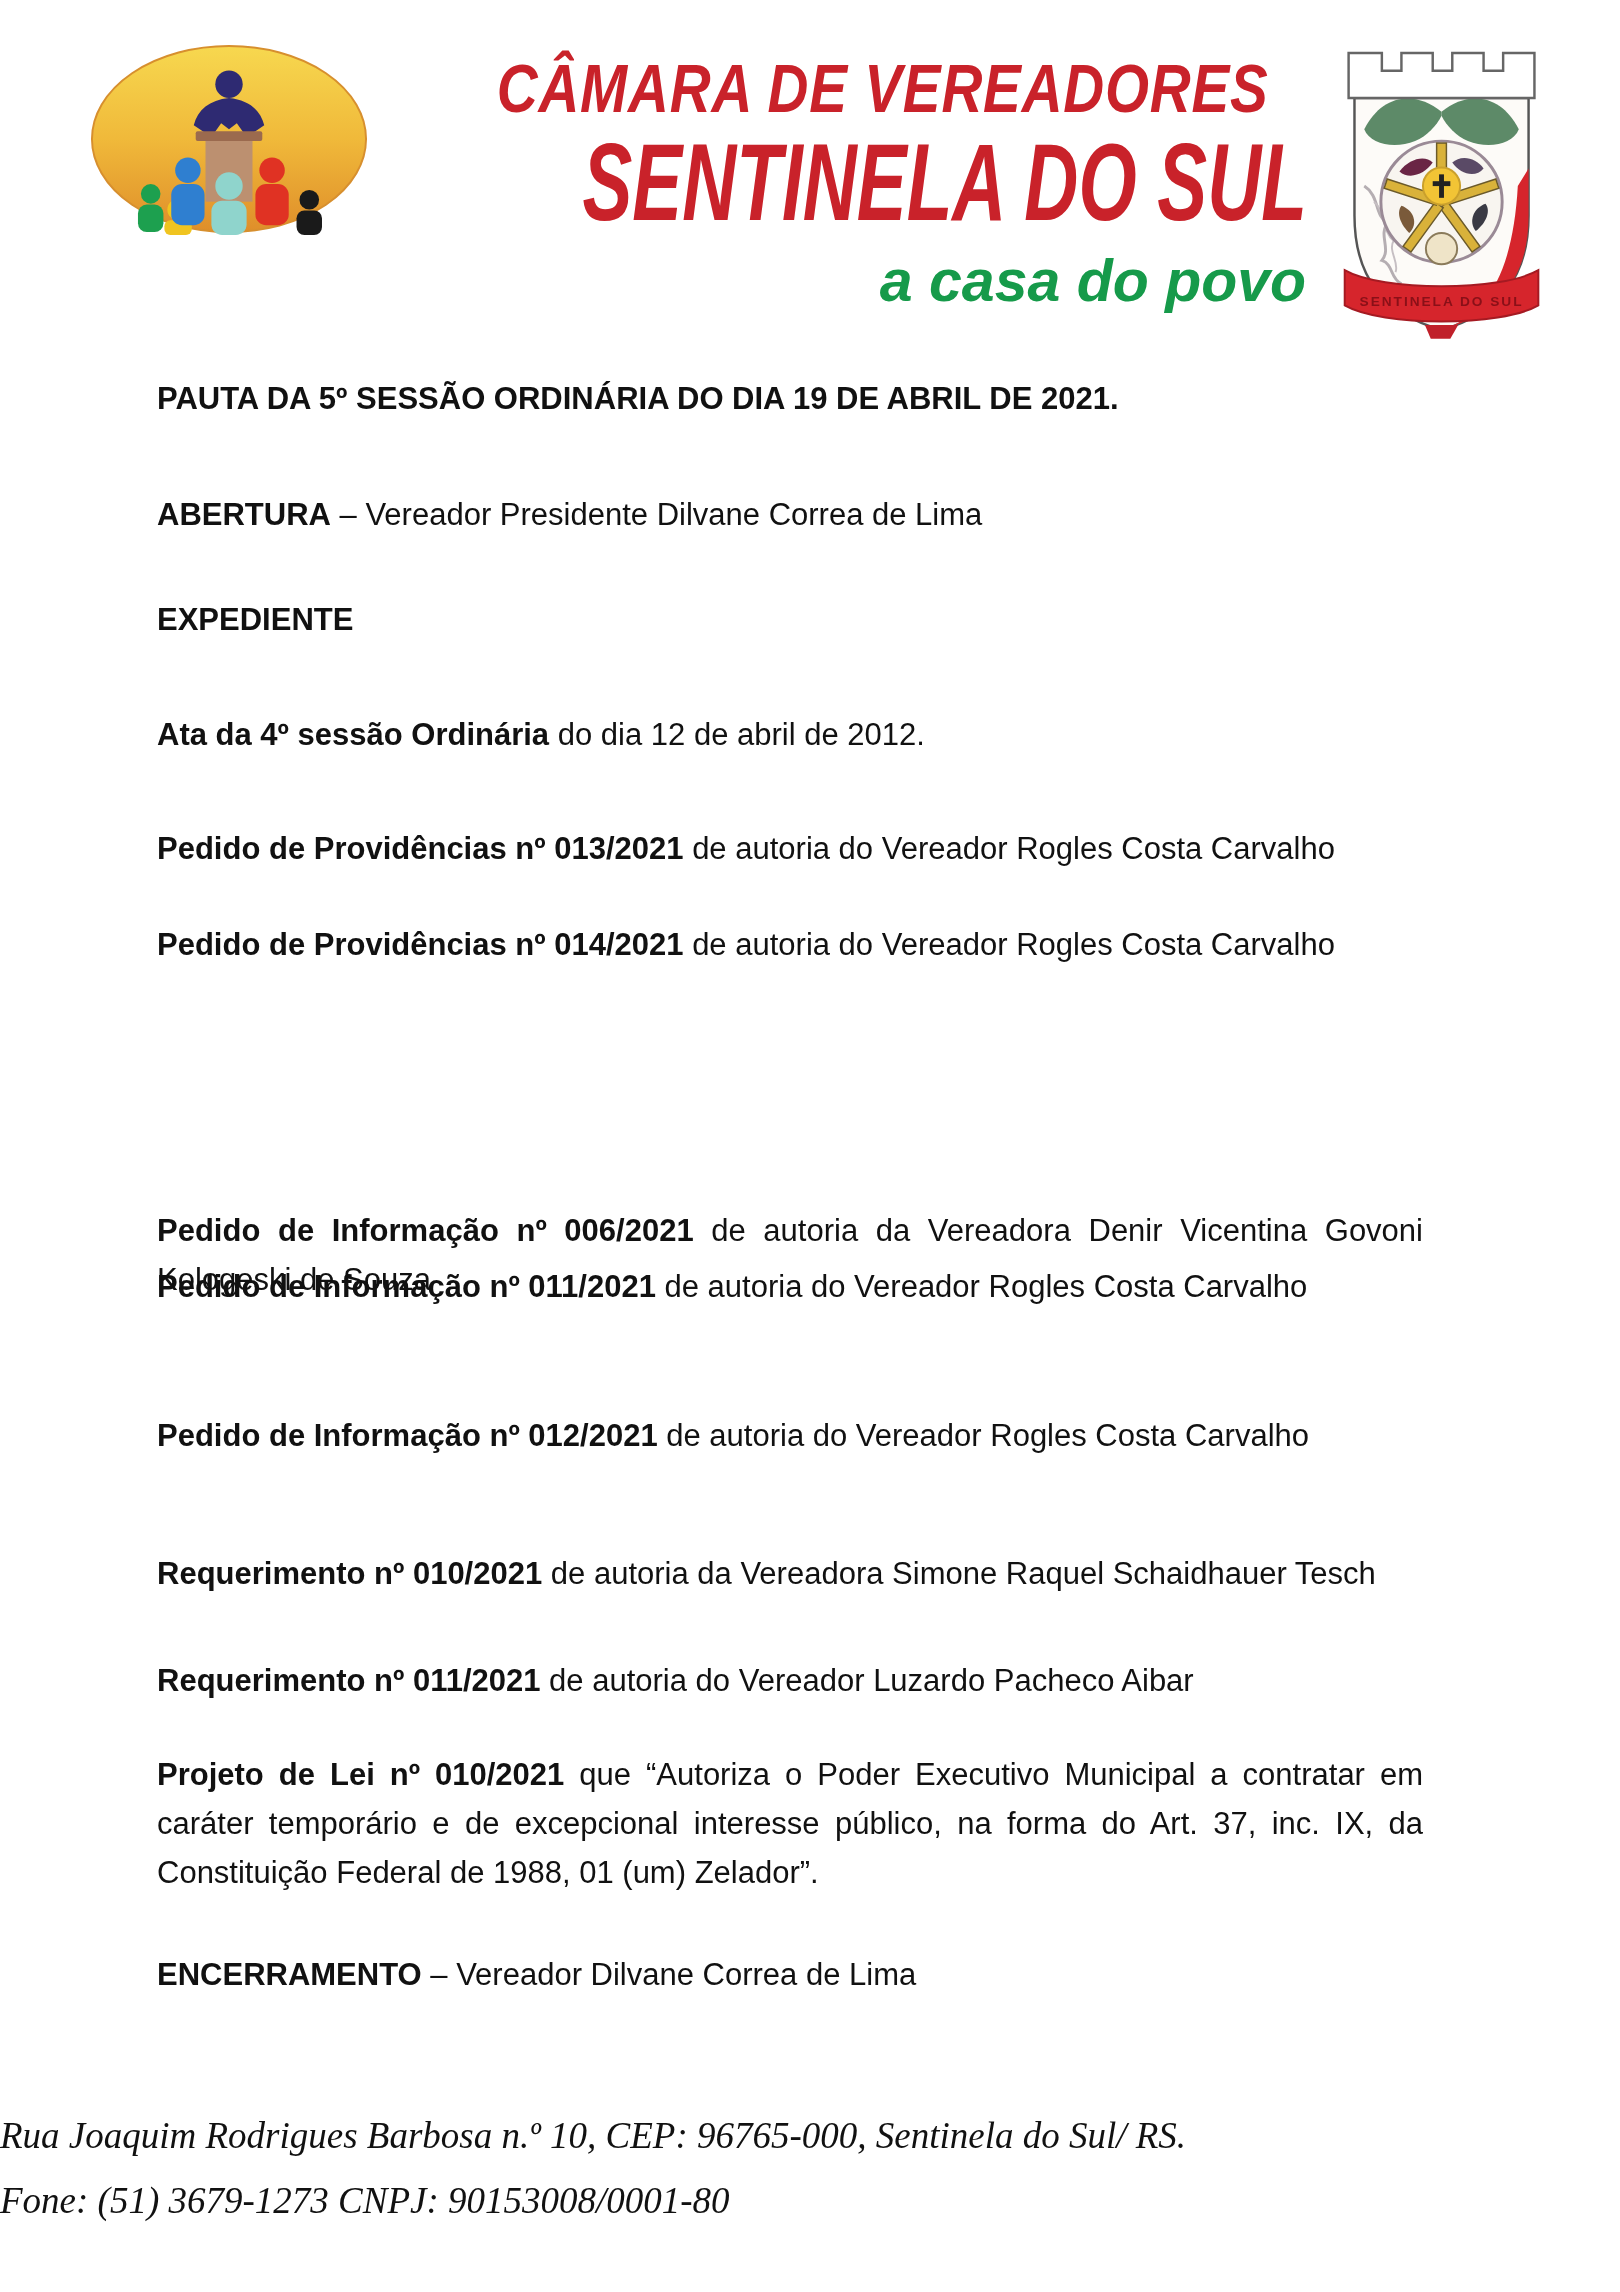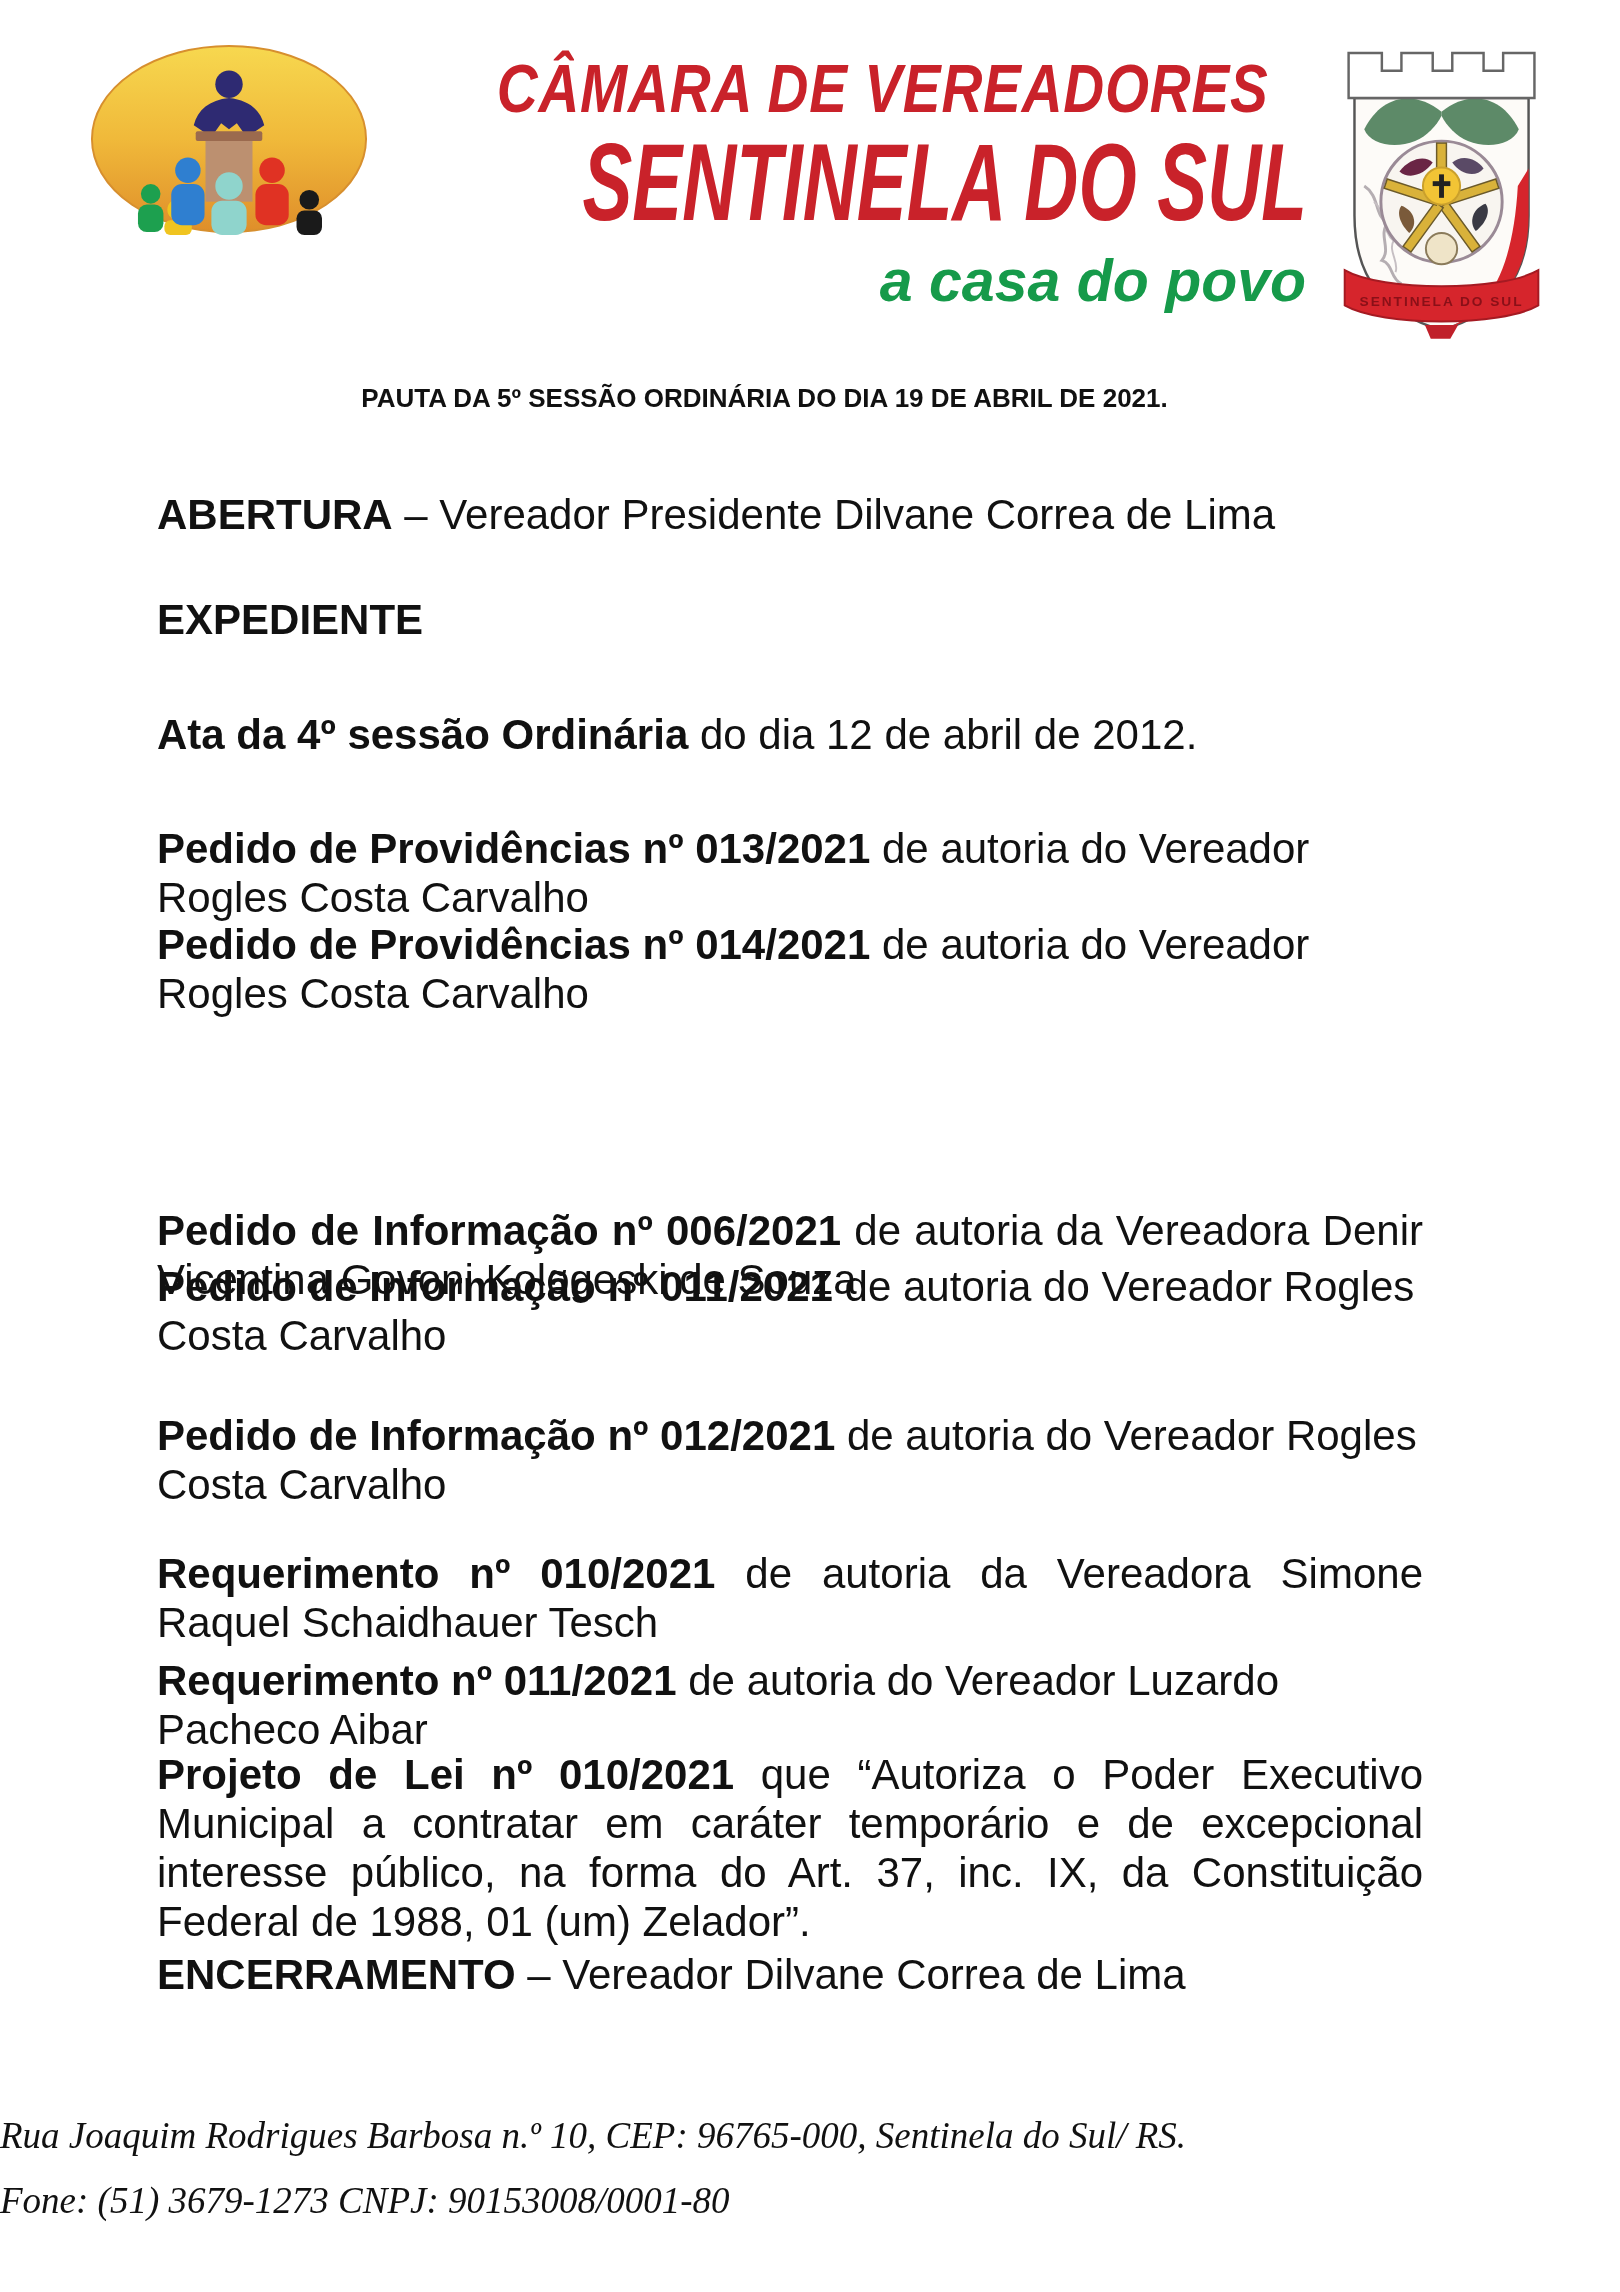--- a/index.html
+++ b/index.html
@@ -17,25 +17,25 @@
   .crest{position:absolute;left:1331px;top:39px;width:223px;height:302px;}
   .org{position:absolute;left:412px;top:51px;width:900px;text-align:center;line-height:1;font-style:italic;}
   .org-line1{font-weight:bold;color:var(--red,#c9222a);font-size:69px;line-height:76px;white-space:nowrap;}
   .org-line1 .squeeze{display:inline-block;transform:scaleX(0.82);transform-origin:center;letter-spacing:1px;}
   .org-line2{font-weight:bold;color:var(--red,#c9222a);font-size:110px;line-height:110px;white-space:nowrap;}
   .org-line2 .squeeze{display:inline-block;transform:scale(0.68,1.0);transform-origin:center;letter-spacing:0px;}
   .org-tagline{font-weight:bold;color:var(--green,#169a4a);font-size:59px;line-height:65px;text-align:right;margin-top:11.8px;padding-right:5.9px;}
   
   .doc-title{
     position:absolute;left:157px;width:1215px;margin:0;
-    text-align:center;font-size:26px;font-weight:bold;line-height:43px;white-space:nowrap;
+    text-align:left;font-size:31px;font-weight:bold;line-height:43px;white-space:nowrap;
   }
   .para{
     position:absolute;left:157px;width:1266px;margin:0;
-    font-size:42px;line-height:49px;
+    font-size:31px;line-height:49px;
   }
   .para b{font-weight:bold;}
   .justify{text-align:justify;}
   
   .foot-line{
     position:absolute;left:0;width:1620px;margin:0;
     text-align:left;
     font-family:"Liberation Serif","DejaVu Serif",serif;
     font-style:italic;
     font-size:37px;line-height:53px;

